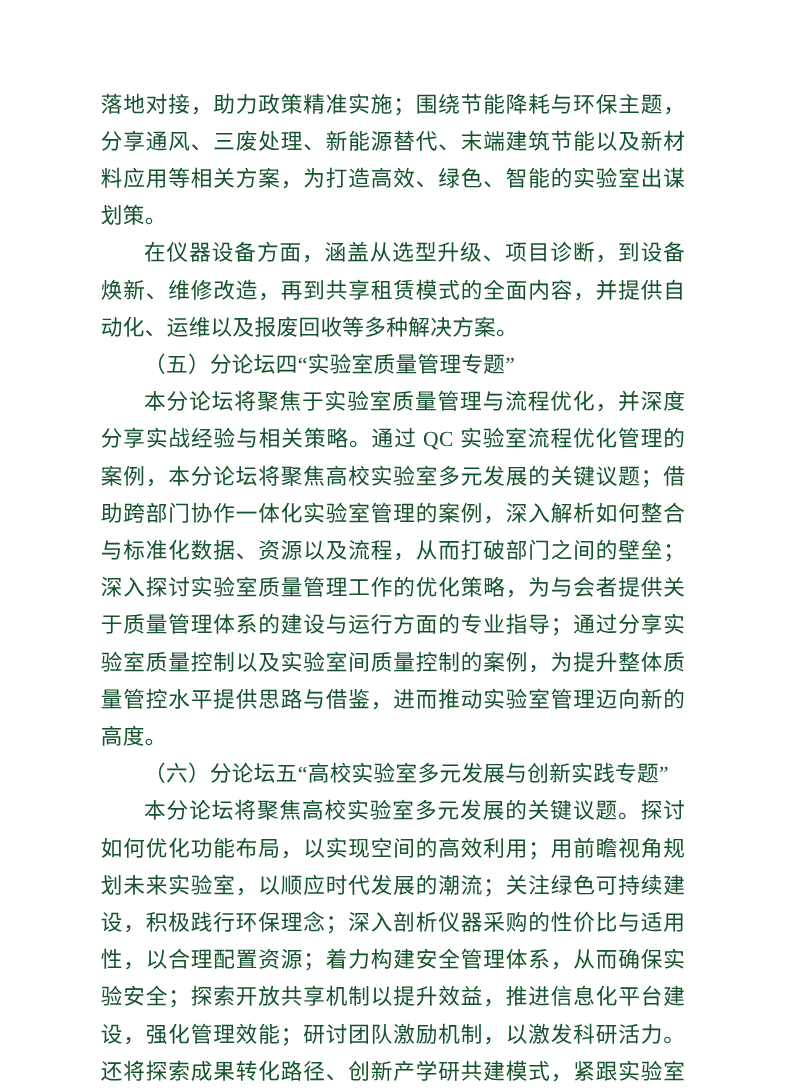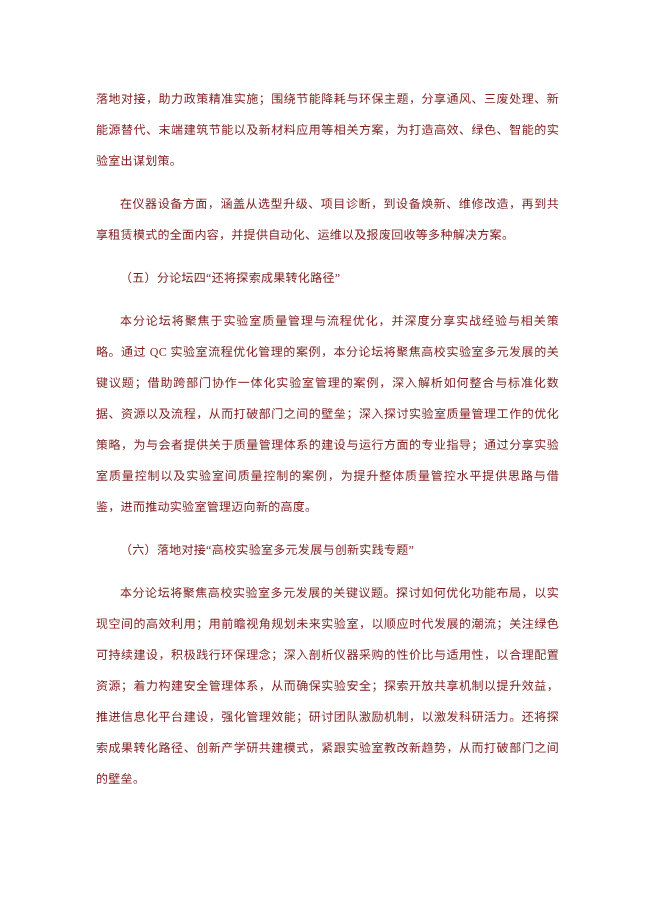--- a/index.html
+++ b/index.html
@@ -14,37 +14,37 @@
     font-family: "Liberation Serif", "DejaVu Serif", serif;
   }
   .page {
     box-sizing: border-box;
     width: 655px;
     height: 910px;
     background: #ffffff;
     padding: 72px 84px 0 84px;
   }
   .para {
-    margin: 12px;
-    font-size: 12px;
+    margin: 0;
+    font-size: 18px;
     line-height: 31px;
-    color: #7f1d1d;
+    color: #14532d;
     text-align: justify;
     text-justify: inter-character;
     letter-spacing: 0.3px;
     word-break: break-all;
   }
   .para.indent {
     text-indent: 2em;
     font-family: Liberation Serif, serif;
   }
 </style>
 </head>
 <body>
 
 <div class="page">
   <p class="para">落地对接，助力政策精准实施；围绕节能降耗与环保主题，分享通风、三废处理、新能源替代、末端建筑节能以及新材料应用等相关方案，为打造高效、绿色、智能的实验室出谋划策。</p>
   <p class="para indent">在仪器设备方面，涵盖从选型升级、项目诊断，到设备焕新、维修改造，再到共享租赁模式的全面内容，并提供自动化、运维以及报废回收等多种解决方案。</p>
-  <p class="para indent">（五）分论坛四“还将探索成果转化路径”</p>
+  <p class="para indent">（五）分论坛四“实验室质量管理专题”</p>
   <p class="para indent">本分论坛将聚焦于实验室质量管理与流程优化，并深度分享实战经验与相关策略。通过 QC 实验室流程优化管理的案例，本分论坛将聚焦高校实验室多元发展的关键议题；借助跨部门协作一体化实验室管理的案例，深入解析如何整合与标准化数据、资源以及流程，从而打破部门之间的壁垒；深入探讨实验室质量管理工作的优化策略，为与会者提供关于质量管理体系的建设与运行方面的专业指导；通过分享实验室质量控制以及实验室间质量控制的案例，为提升整体质量管控水平提供思路与借鉴，进而推动实验室管理迈向新的高度。</p>
-  <p class="para indent">（六）落地对接“高校实验室多元发展与创新实践专题”</p>
+  <p class="para indent">（六）分论坛五“高校实验室多元发展与创新实践专题”</p>
   <p class="para indent">本分论坛将聚焦高校实验室多元发展的关键议题。探讨如何优化功能布局，以实现空间的高效利用；用前瞻视角规划未来实验室，以顺应时代发展的潮流；关注绿色可持续建设，积极践行环保理念；深入剖析仪器采购的性价比与适用性，以合理配置资源；着力构建安全管理体系，从而确保实验安全；探索开放共享机制以提升效益，推进信息化平台建设，强化管理效能；研讨团队激励机制，以激发科研活力。还将探索成果转化路径、创新产学研共建模式，紧跟实验室教改新趋势，从而打破部门之间的壁垒。</p>
 </div>
 
 </body></html>

